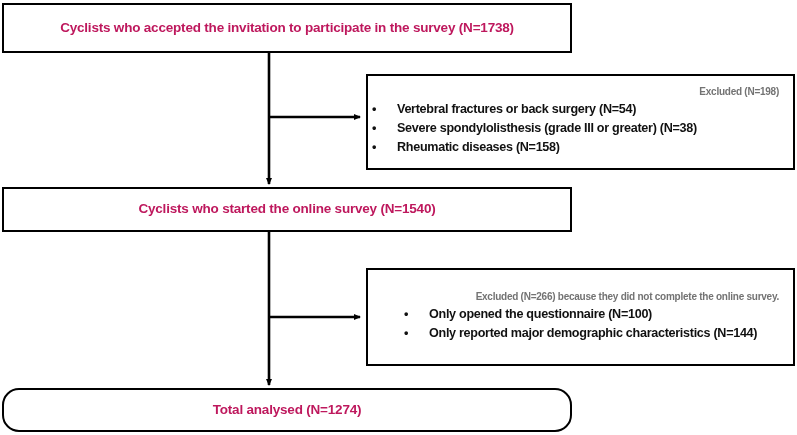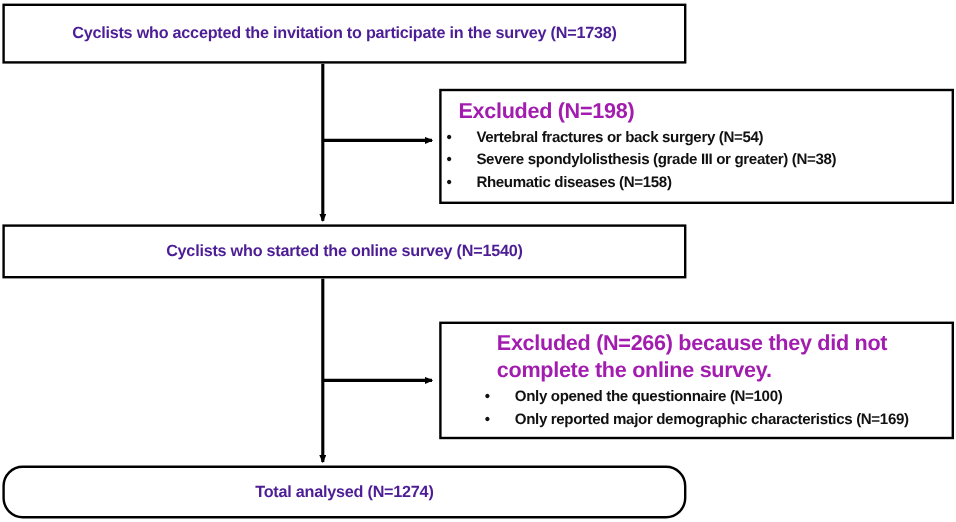--- a/index.html
+++ b/index.html
@@ -36,21 +36,21 @@
     justify-content: center;
     z-index: 2;
   }
   .main-node {
     align-items: center;
     text-align: center;
   }
   .main-label {
     font-size: 13.5px;
     font-weight: 700;
-    color: #4c1d95;
+    color: #be185d;
     letter-spacing: -0.2px;
     line-height: 1.2;
     padding: 0 10px;
   }
   #node-accepted {
     left: 2px;
     top: 3px;
     width: 570px;
     height: 50px;
   }
@@ -78,24 +78,24 @@
     height: 96px;
   }
   #node-excluded-incomplete {
     left: 366px;
     top: 268px;
     width: 429px;
     height: 98px;
     padding-left: 32px;
   }
   .excluded-heading {
-    font-size: 18px;
+    font-size: 10px;
     font-weight: 700;
-    color: #a21caf;
-    text-align: left;
+    color: #737373;
+    text-align: right;
     line-height: 1.26;
     letter-spacing: -0.25px;
     padding: 0 14px;
     margin-bottom: 1px;
   }
   .bullet-list {
     list-style: none;
     margin: 0;
     padding: 0;
   }
@@ -170,21 +170,21 @@
 
   <div class="node excluded-node" id="node-excluded-incomplete">
     <div class="excluded-heading">Excluded (N=266) because they did not complete the online survey.</div>
     <ul class="bullet-list">
       <li class="bullet-item">
         <span class="bullet-dot">•</span>
         <span>Only opened the questionnaire (N=100)</span>
       </li>
       <li class="bullet-item">
         <span class="bullet-dot">•</span>
-        <span>Only reported major demographic characteristics (N=169)</span>
+        <span>Only reported major demographic characteristics (N=144)</span>
       </li>
     </ul>
   </div>
 
   <div class="node main-node" id="node-analysed">
     <div class="main-label">Total analysed (N=1274)</div>
   </div>
 
 </div>
 

